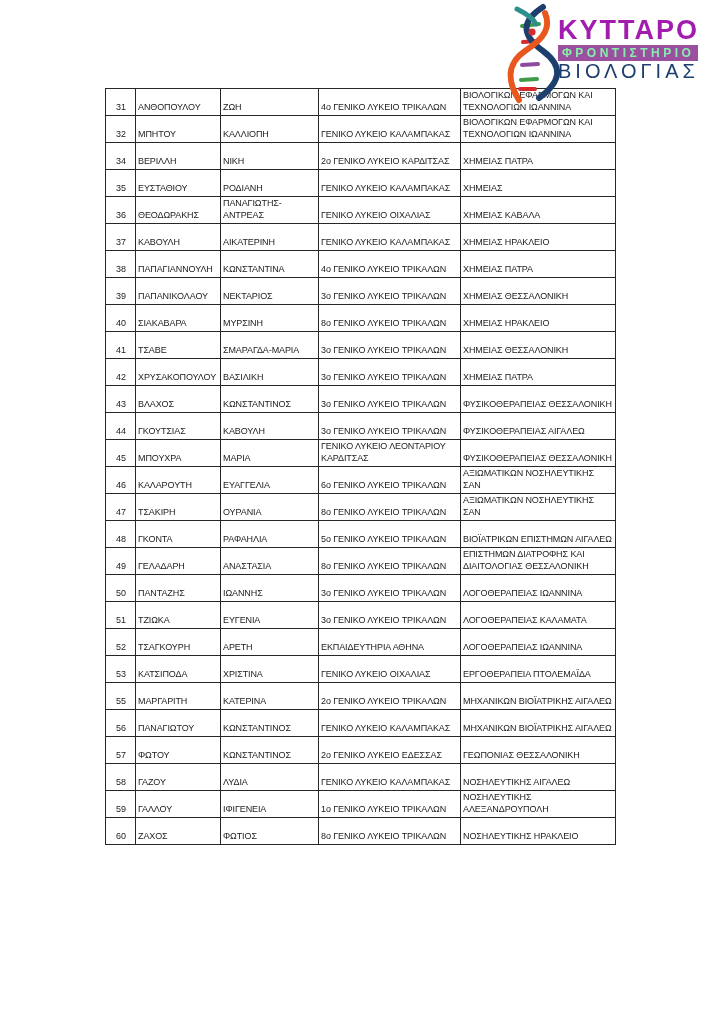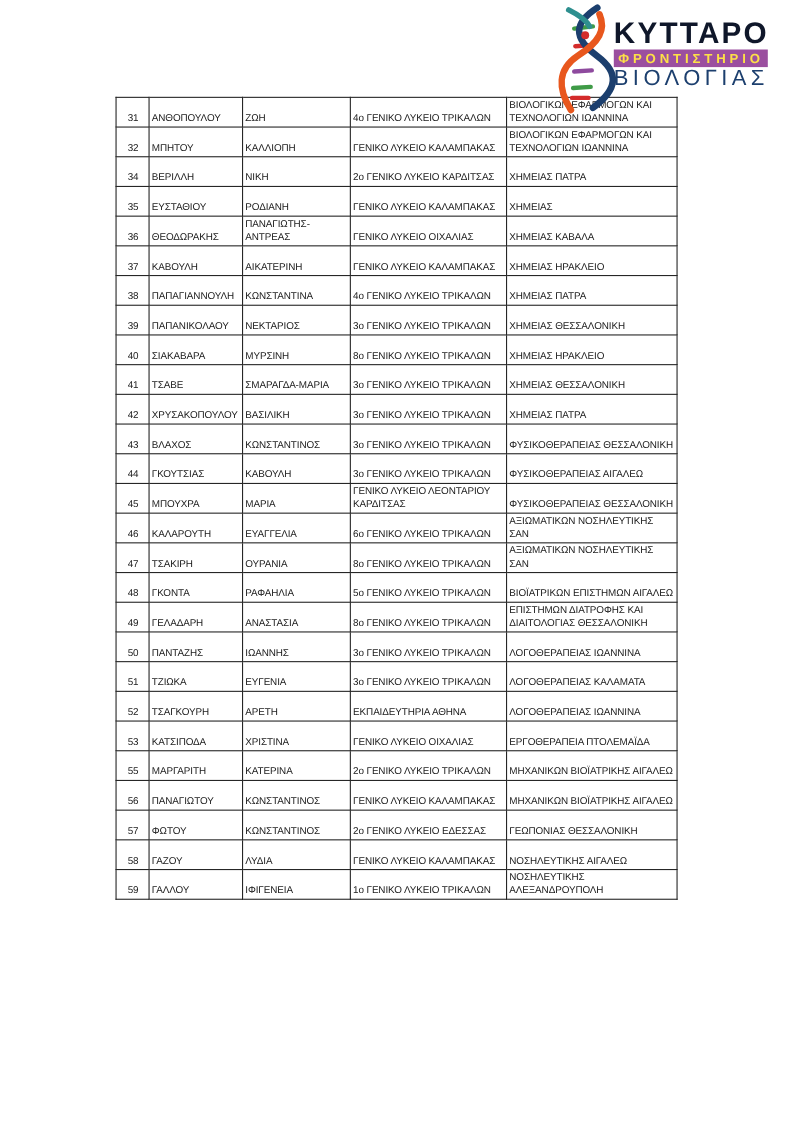--- a/index.html
+++ b/index.html
@@ -25,30 +25,30 @@
   }
   .logo svg { display: block; overflow: visible; }
   .logo-text {
     margin-left: 1px;
     margin-top: 11px;
     display: flex;
     flex-direction: column;
     align-items: flex-start;
   }
   .logo-line1 {
-    color: #0f172a;
+    color: #a21caf;
     font-size: 27px;
     font-weight: bold;
     letter-spacing: 2px;
     line-height: 28px;
     white-space: nowrap;
   }
   .logo-band {
     background: #9b4f9f;
-    color: #fde047;
+    color: #86efac;
     font-size: 12px;
     font-weight: bold;
     letter-spacing: 3.5px;
     line-height: 14px;
     padding: 1px 4px;
     margin-top: 1px;
     white-space: nowrap;
   }
   .logo-line3 {
     color: #1c3f6e;
@@ -308,16 +308,23 @@
           <td>ΓΕΝΙΚΟ ΛΥΚΕΙΟ ΚΑΛΑΜΠΑΚΑΣ</td>
           <td>ΝΟΣΗΛΕΥΤΙΚΗΣ ΑΙΓΑΛΕΩ</td>
         </tr>
         <tr>
           <td class="c-num">59</td>
           <td>ΓΑΛΛΟΥ</td>
           <td>ΙΦΙΓΕΝΕΙΑ</td>
           <td>1ο ΓΕΝΙΚΟ ΛΥΚΕΙΟ ΤΡΙΚΑΛΩΝ</td>
           <td>ΝΟΣΗΛΕΥΤΙΚΗΣ ΑΛΕΞΑΝΔΡΟΥΠΟΛΗ</td>
         </tr>
+        <tr>
+          <td class="c-num">60</td>
+          <td>ΖΑΧΟΣ</td>
+          <td>ΦΩΤΙΟΣ</td>
+          <td>8ο ΓΕΝΙΚΟ ΛΥΚΕΙΟ ΤΡΙΚΑΛΩΝ</td>
+          <td>ΝΟΣΗΛΕΥΤΙΚΗΣ ΗΡΑΚΛΕΙΟ</td>
+        </tr>
       </tbody>
   </table>
 
 </div>
 
 </body></html>

